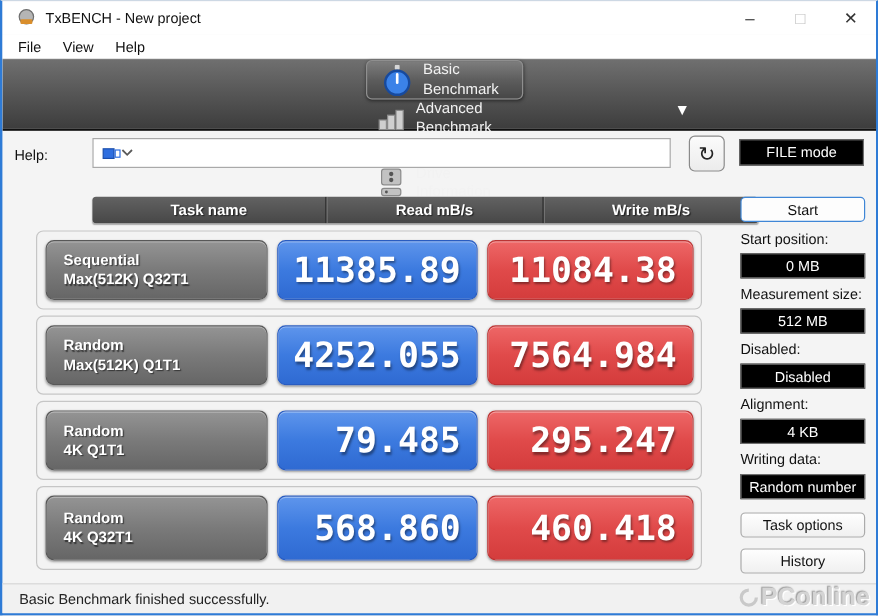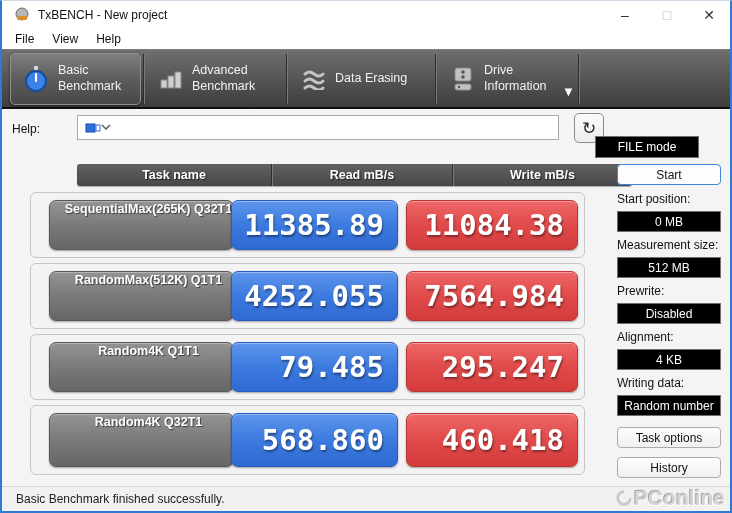--- a/index.html
+++ b/index.html
@@ -18,57 +18,57 @@
   .win-btn{ width:42px; height:28px; display:flex; align-items:center; justify-content:center;
     font-size:14px; color:#333; cursor:default; }
   .win-btn.max{ color:#c0c0c0; }
   
   .menubar{ position:absolute; left:0; top:28px; width:100%; height:20px; background:#ffffff;
     display:flex; align-items:center; padding-left:4px; }
   .menu-item{ padding:0 9px; height:20px; display:flex; align-items:center; color:#111; }
   
   .toolbar{ position:absolute; left:0; top:48px; width:100%; height:60px;
     background:linear-gradient(#6f6f6f,#585858 45%,#3d3d3d); border-top:1px solid #7d7d7d;
-    border-bottom:2px solid #101010; display:flex; align-items:center; padding-left:8px; }
+    border-bottom:2px solid #101010; display:flex; align-items:center; padding-left:8px;flex-direction:column; }
   .tab{ height:52px; display:flex; align-items:center; gap:9px; padding:0 12px; border-radius:5px; }
   .tab.active{ background:linear-gradient(#7e7e7e,#5d5d5d 50%,#474747);
     border:1px solid #8f8f8f; box-shadow:0 1px 3px rgba(0,0,0,.5); }
   .tab-label{ color:#f2f2f2; font-size:12.5px; line-height:1.25; }
   .tab-label.w68{ width:70px; } .tab-label.w80{ width:80px; } .tab-label.w86{ width:86px; }
   .tb-sep{ width:2px; height:50px; margin:0 2px;
     background:linear-gradient(to right,#2c2c2c 50%,#7a7a7a 50%); }
   .overflow-arrow{ position:absolute; left:560px; top:34px; color:#ffffff; font-size:13px; }
   
   .drive-label{ position:absolute; left:10px; top:121px; color:#111; }
   .combobox{ position:absolute; left:75px; top:114px; width:482px; height:25px; background:#fff;
     border:1px solid #a9a9a9; display:flex; align-items:center; padding:0 7px; }
   .combobox .drive-text{ margin-left:6px; white-space:pre; font-size:12px; color:#111;
     flex:1; overflow:hidden; }
   .refresh-btn{ position:absolute; left:572px; top:112px; width:30px; height:30px;
     border:1px solid #8a8a8a; border-radius:5px; background:linear-gradient(#fbfbfb,#ececec);
     display:flex; align-items:center; justify-content:center; font-size:17px; color:#222; }
   .blackbox{ background:#000; color:#fff; border:1px solid #6f6f6f;
     display:flex; align-items:center; justify-content:center; }
-  .filemode{ position:absolute; left:593px; top:115px; width:104px; height:22px; font-size:12px;margin-top:20px; }
+  .filemode{ position:absolute; left:614px; top:115px; width:104px; height:22px; font-size:12px; }
   
   .thead{ position:absolute; left:28px; top:163px; width:555px; height:22px; border-radius:3px;
     background:linear-gradient(#626262,#474747); display:flex; overflow:hidden;
     box-shadow:0 1px 1px rgba(0,0,0,.3);margin-left:47px; }
   .th{ color:#fff; font-weight:bold; font-size:12.5px; display:flex; align-items:center;
     justify-content:center; text-shadow:1px 1px 1px rgba(0,0,0,.6); }
   .th:nth-child(1){ width:194px; } .th:nth-child(2){ width:181px; } .th:nth-child(3){ width:180px; }
   .th + .th{ border-left:1px solid #2f2f2f; box-shadow:inset 1px 0 0 #7c7c7c; }
   .row{ position:absolute; left:28px; width:555px; height:66px; background:#f3f3f3;
     border:1px solid #c6c6c6; border-radius:6px; }
   .task-btn{ position:absolute; left:7px; top:7px; width:185px; height:50px; border-radius:7px;
     background:linear-gradient(#949494,#7a7a7a 50%,#666666); border:1px solid #585858;
     box-shadow:inset 0 1px 0 rgba(255,255,255,.3), 0 1px 2px rgba(0,0,0,.35);
-    display:flex; flex-direction:row; justify-content:center; padding-left:14px;
+    display:flex; flex-direction:column; justify-content:center; padding-left:14px;
     color:#fff; font-weight:bold; font-size:12.5px; line-height:1.3;
-    text-shadow:1px 1px 1px rgba(0,0,0,.55);margin-left:11px; }
+    text-shadow:1px 1px 1px rgba(0,0,0,.55); }
   .val-btn{ position:absolute; top:7px; height:50px; border-radius:7px;
     display:flex; align-items:center; justify-content:flex-end; padding-right:13px;
     color:#fff; font-family:"DejaVu Sans Mono", monospace; font-weight:bold; font-size:29px;
     text-shadow:1px 2px 2px rgba(0,0,0,.4);
     box-shadow:inset 0 1px 0 rgba(255,255,255,.35), 0 1px 2px rgba(0,0,0,.35); }
   .val-read{ left:200px; width:167px; border:1px solid #2a5cc0;
     background:linear-gradient(#5e95ec,#3c7adf 50%,#2f6ad2); }
   .val-write{ left:375px; width:172px; border:1px solid #bb3434;
     background:linear-gradient(#ee6767,#e04a4a 50%,#d43c3c); }
   
@@ -176,21 +176,21 @@
 
   <div class="thead">
     <div class="th">Task name</div>
     <div class="th">Read mB/s</div>
     <div class="th">Write mB/s</div>
   </div>
 
   <div class="row" style="top:191px">
     <div class="task-btn">
       <span>Sequential</span>
-      <span>Max(265K) Q32T1</span>
+      <span>Max(512K) Q32T1</span>
     </div>
     <div class="val-btn val-read">11385.89</div>
     <div class="val-btn val-write">11084.38</div>
   </div>
 
   <div class="row" style="top:262px">
     <div class="task-btn">
       <span>Random</span>
       <span>Max(512K) Q1T1</span>
     </div>
@@ -217,21 +217,21 @@
   </div>
 
   <div class="side btn-outline start-btn" style="top:163px">Start</div>
 
   <span class="side side-label" style="top:191px">Start position:</span>
   <div class="side blackbox side-box" style="top:210px">0 MB</div>
 
   <span class="side side-label" style="top:237px">Measurement size:</span>
   <div class="side blackbox side-box" style="top:256px">512 MB</div>
 
-  <span class="side side-label" style="top:283px">Prewrite:</span>
+  <span class="side side-label" style="top:283px">Disabled:</span>
   <div class="side blackbox side-box" style="top:302px">Disabled</div>
 
   <span class="side side-label" style="top:329px">Alignment:</span>
   <div class="side blackbox side-box" style="top:348px">4 KB</div>
 
   <span class="side side-label" style="top:375px">Writing data:</span>
   <div class="side blackbox side-box" style="top:394px">Random number</div>
 
   <div class="side btn-outline plain-btn" style="top:426px">Task options</div>
   <div class="side btn-outline plain-btn" style="top:456px">History</div>

